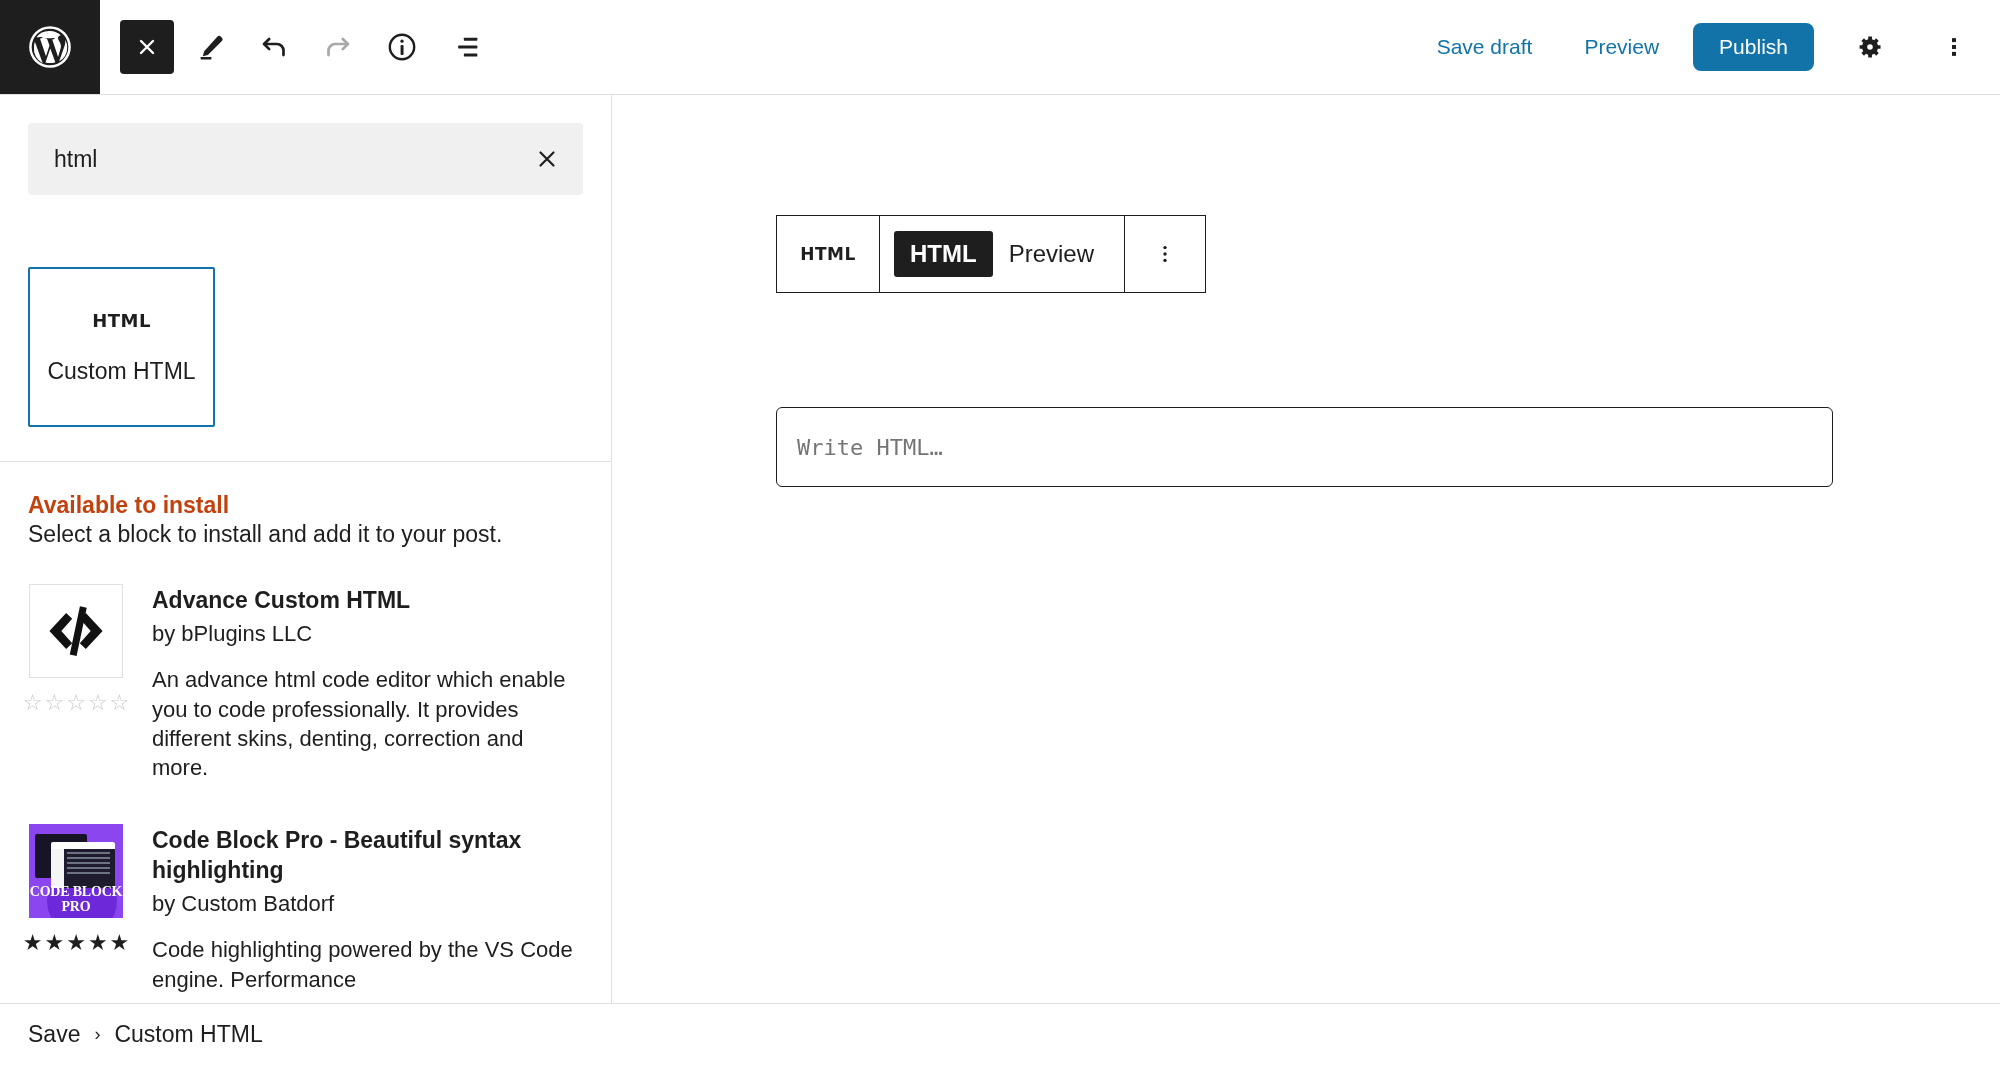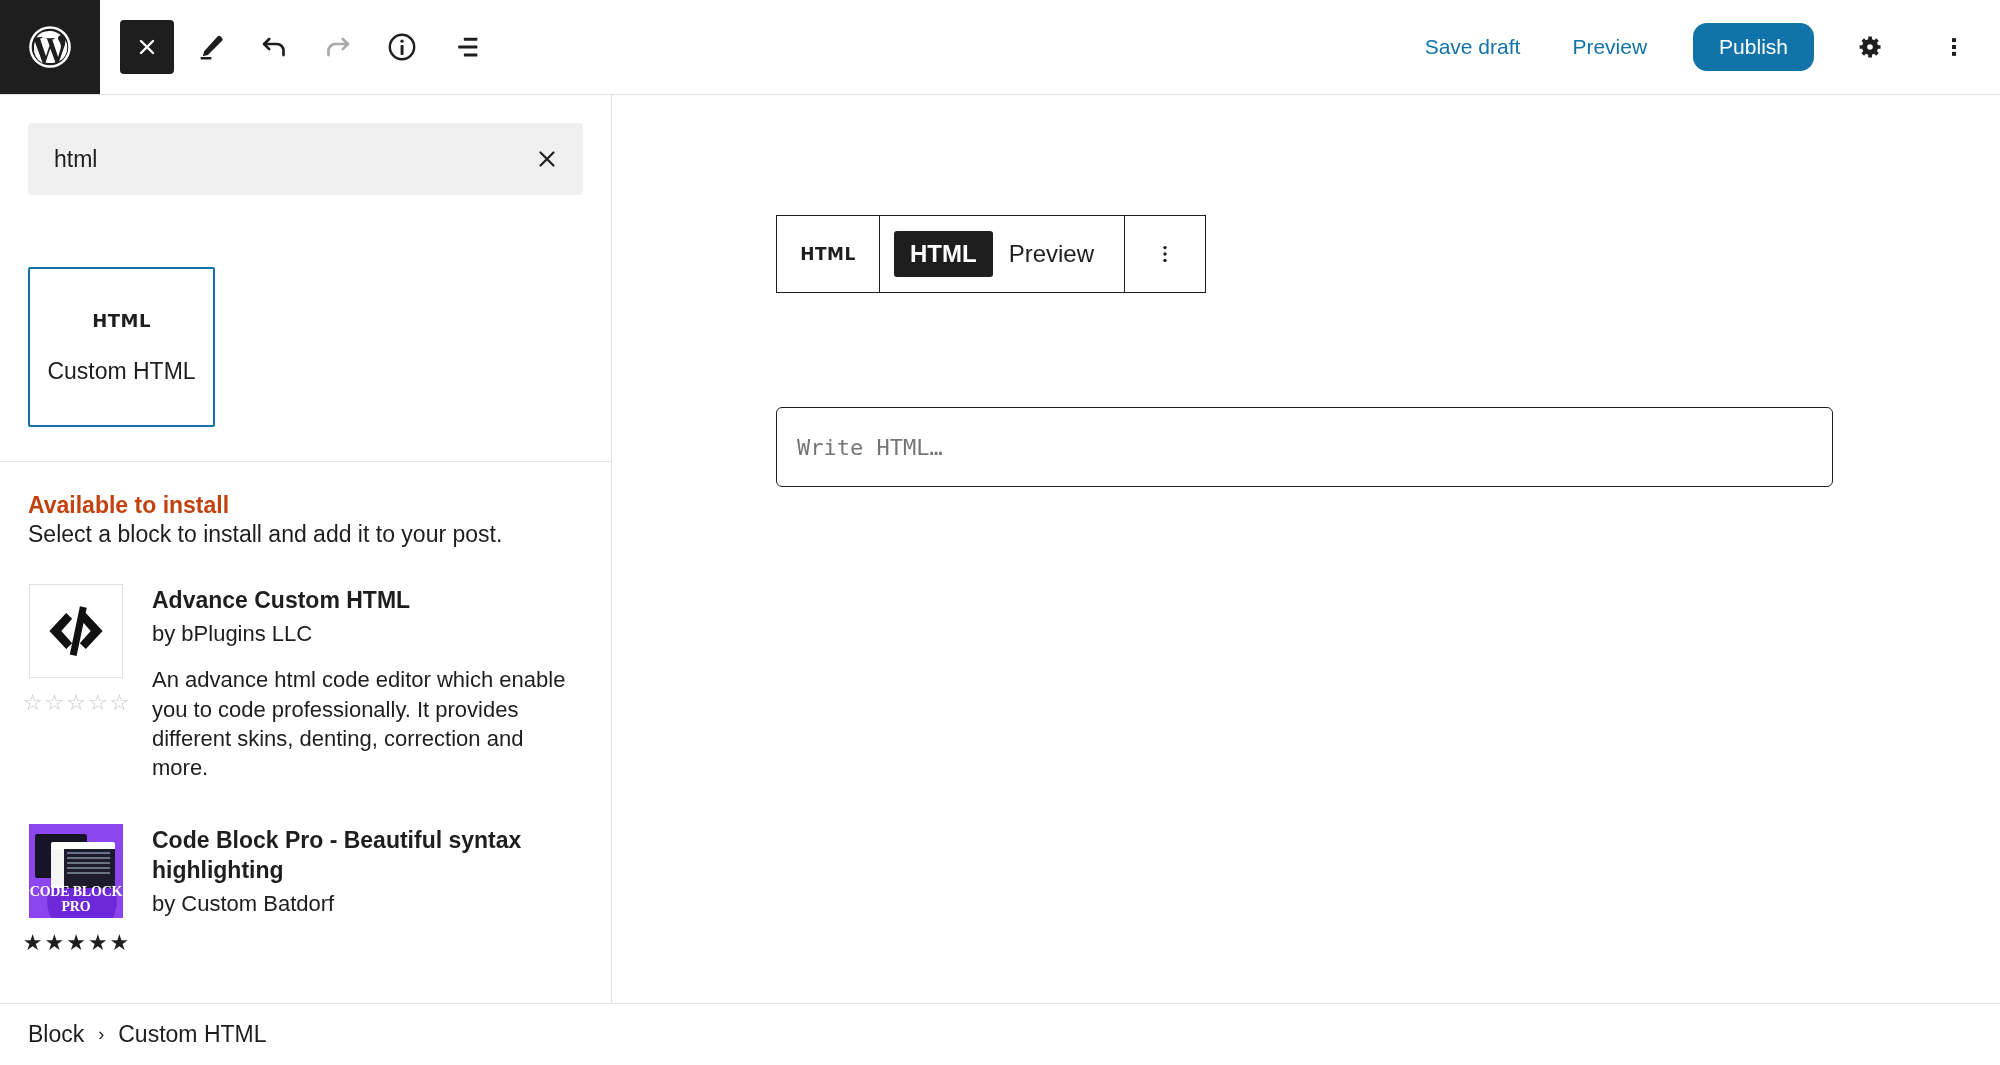--- a/index.html
+++ b/index.html
@@ -87,23 +87,22 @@
     cursor: pointer;
     white-space: nowrap;
   }
   .publish-btn {
     background: #1273a8;
     color: #ffffff;
     border: none;
     font-size: 21px;
     font-family: "Liberation Sans", sans-serif;
     padding: 12px 26px;
-    margin-left: 12px;
-    cursor: pointer;
-    border-radius: 14px;
+    cursor: pointer;
+    border-radius: 8px;
     white-space: nowrap;
   }
   .icon-btn {
     width: 56px;
     height: 56px;
     display: flex;
     align-items: center;
     justify-content: center;
     background: transparent;
     border: none;
@@ -595,20 +594,21 @@
               <span class="star-full">★</span>
               <span class="star-full">★</span>
               <span class="star-full">★</span>
               <span class="star-full">★</span>
               <span class="star-full">★</span>
             </div>
           </div>
           <div class="plugin-body">
             <p class="plugin-title">Code Block Pro - Beautiful syntax highlighting</p>
             <p class="plugin-author">by Custom Batdorf</p>
+            <p class="plugin-desc">Code highlighting powered by the VS Code engine. Performance</p>
           </div>
         </div>
       </div>
     </div>
 
     <div class="canvas">
 
       <div class="block-toolbar">
         <div class="tb-seg tb-block-type">HTML</div>
 
@@ -628,19 +628,19 @@
 
       <div class="html-editor">
         <span class="html-editor-text">Write HTML…</span>
       </div>
 
     </div>
   </div>
 
   <div class="footer">
     <div style="display:flex;align-items:center;">
-      <span class="crumb">Block</span>
+      <span class="crumb">Save</span>
       <span class="crumb-sep">›</span>
       <span class="crumb">Custom HTML</span>
     </div>
   </div>
 
 </div>
 
 </body></html>

